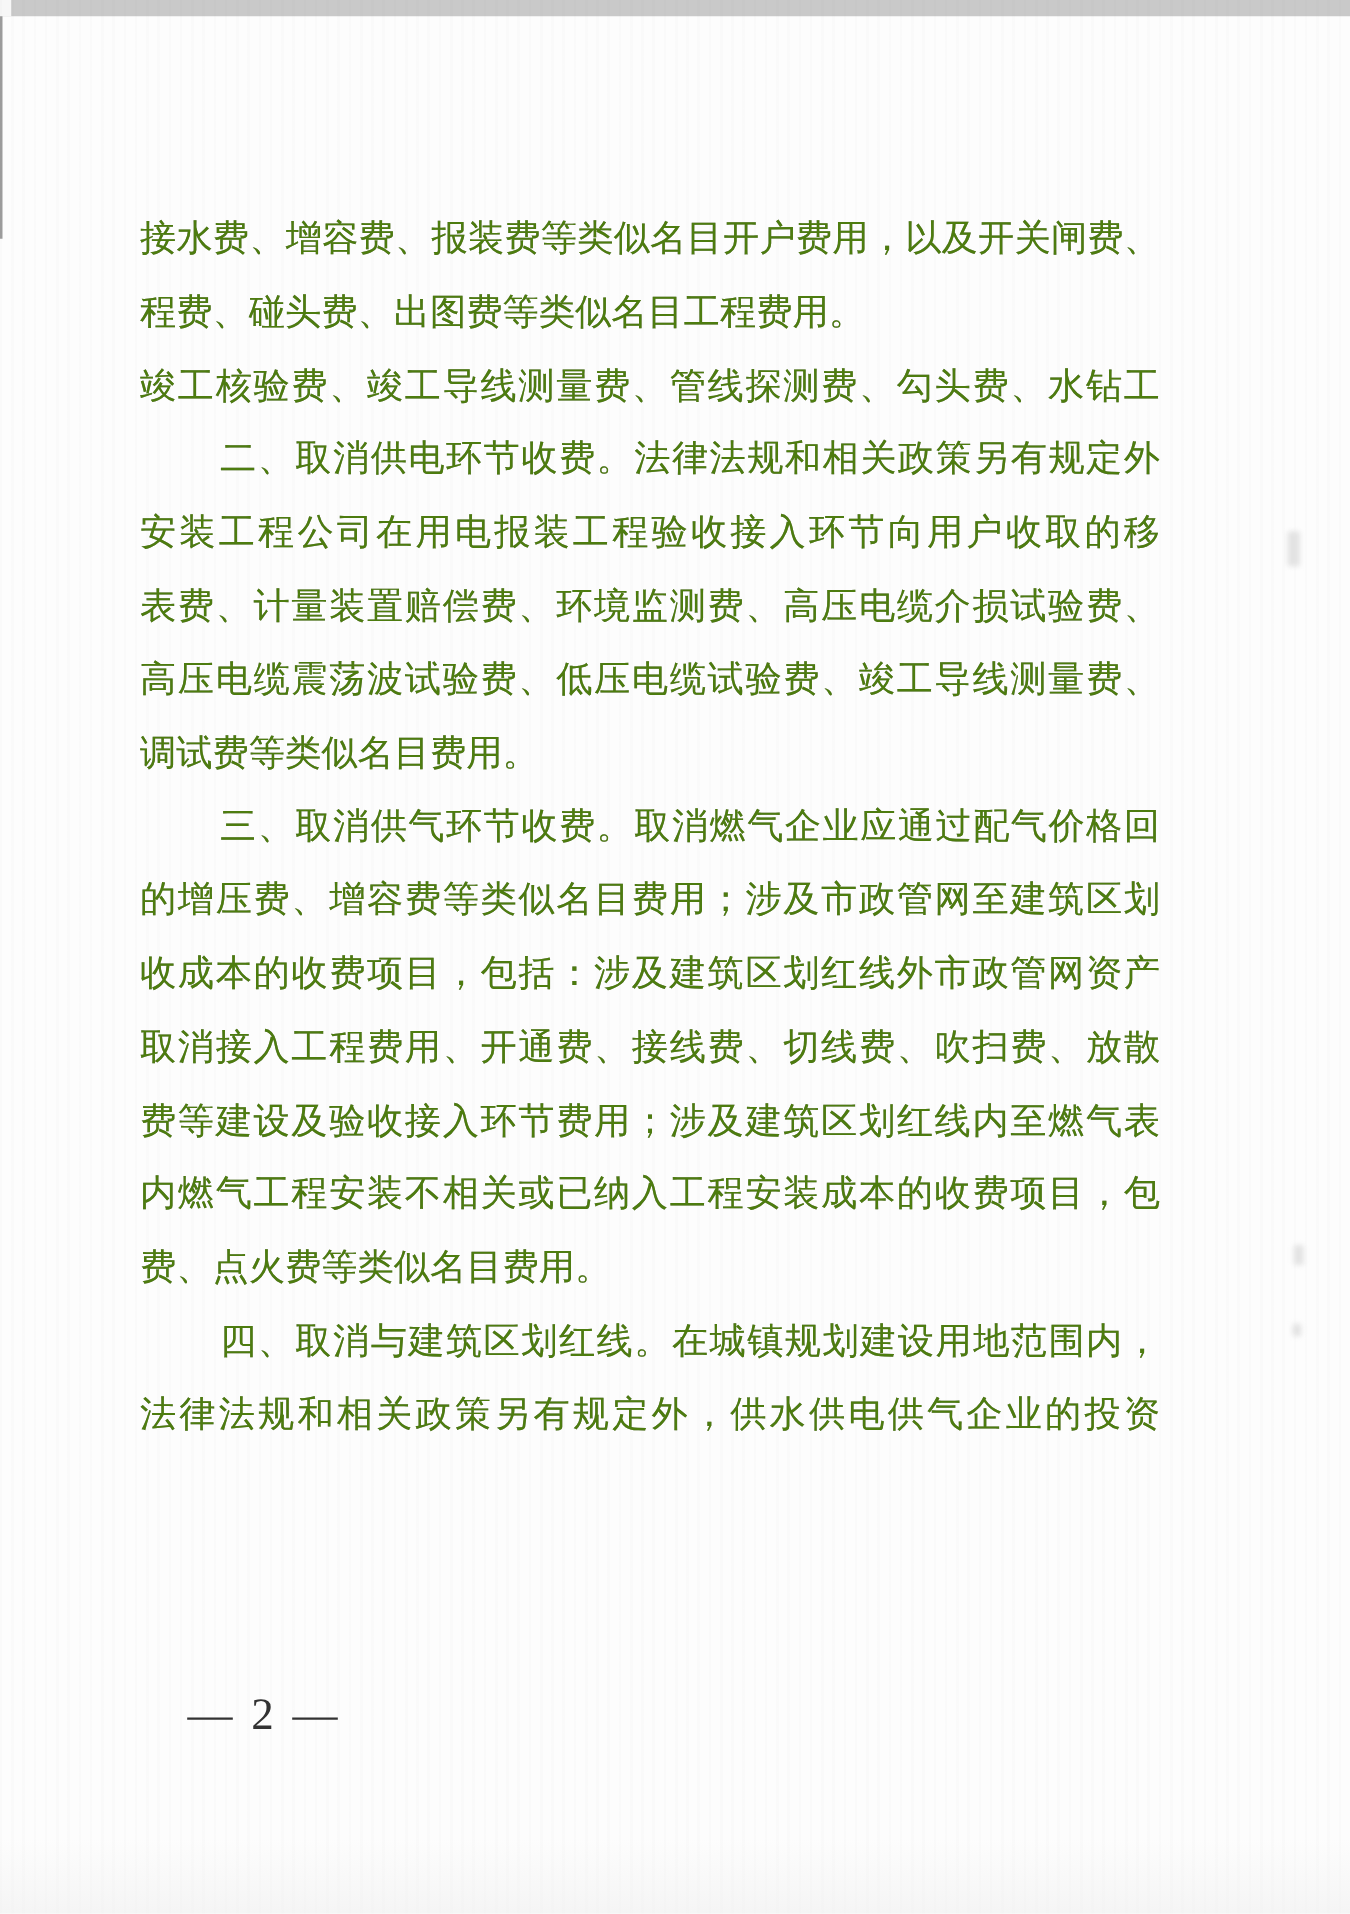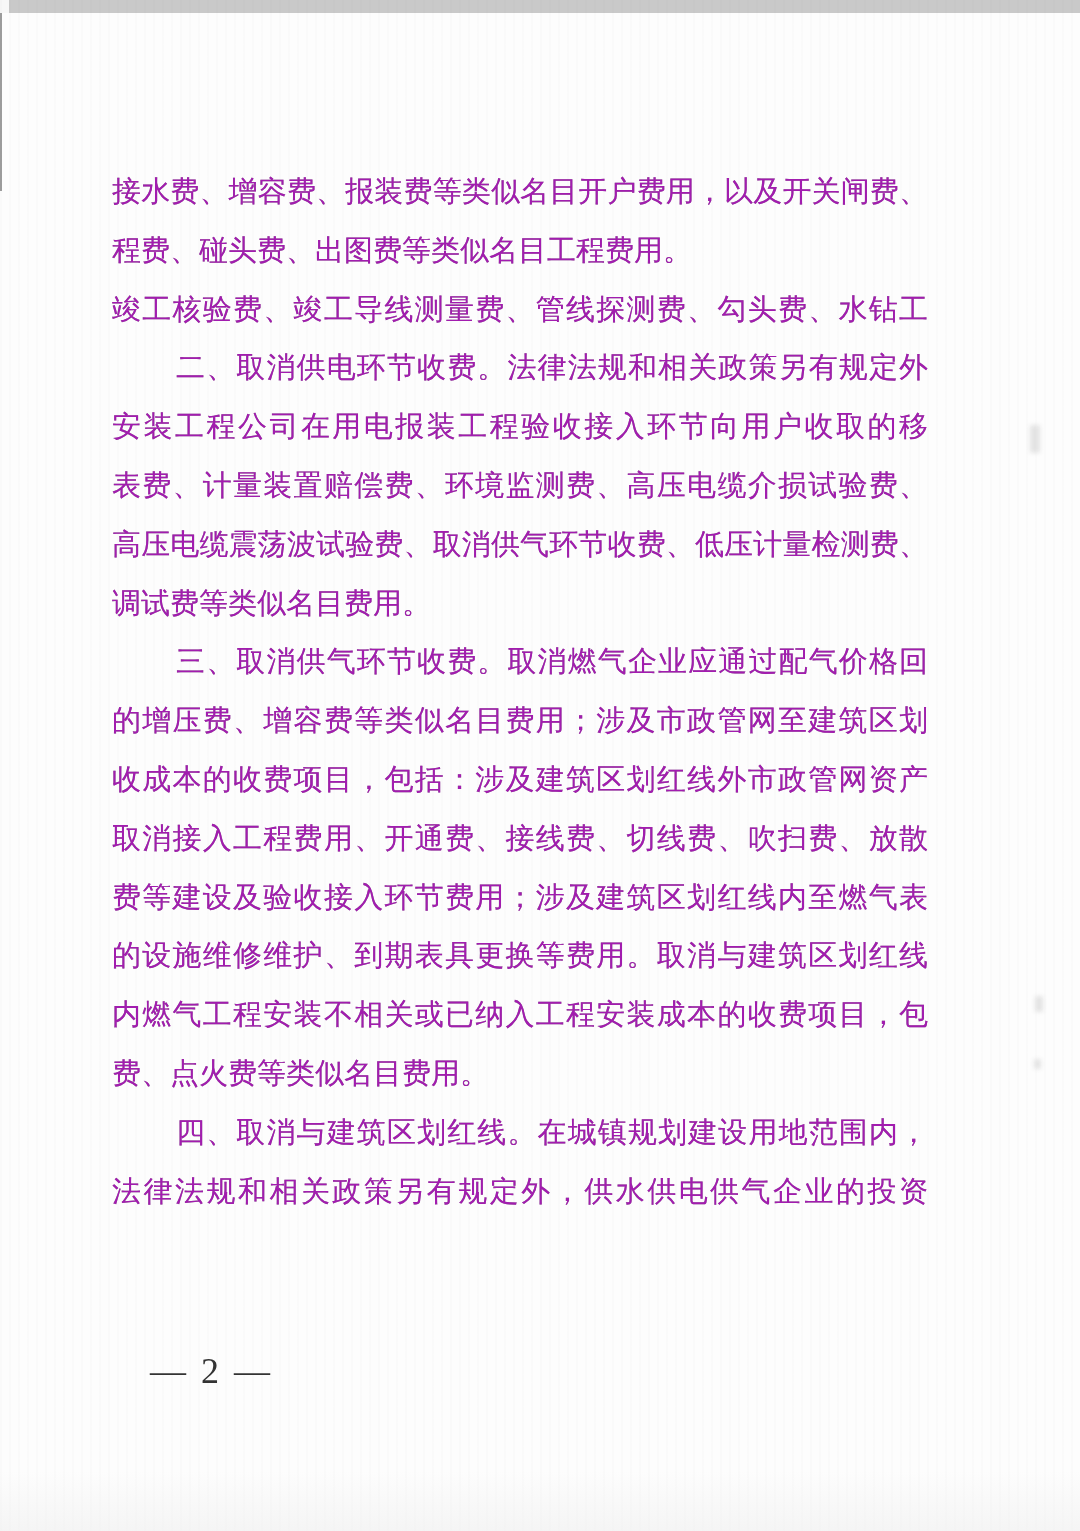--- a/index.html
+++ b/index.html
@@ -47,21 +47,21 @@
     position: absolute;
     left: 0; bottom: 0;
     width: 1080px; height: 60px;
     background: linear-gradient(180deg, rgba(245,245,245,0) 0%, rgba(238,238,238,0.55) 100%);
   }
   .doc-body {
     position: absolute;
     left: 112px;
     top: 162px;
     width: 816px;
-    color: #a21caf;
+    color: #4d7c0f;
     font-size: 29px;
     line-height: 58.8px;
     text-shadow: 0 0 0.4px rgba(60,60,60,0.55);
   }
   .paragraph { margin: 0; }
   .line {
     text-align: justify;
     text-align-last: justify;
     height: 58.8px;
     overflow: hidden;
@@ -105,30 +105,29 @@
 <div class="doc-body">
     <div class="paragraph">
       <div class="line">接水费、增容费、报装费等类似名目开户费用，以及开关闸费、</div>
       <div class="line para-end">程费、碰头费、出图费等类似名目工程费用。</div>
       <div class="line">竣工核验费、竣工导线测量费、管线探测费、勾头费、水钻工</div>
     </div>
     <div class="paragraph">
       <div class="line indent">二、取消供电环节收费。法律法规和相关政策另有规定外</div>
       <div class="line">安装工程公司在用电报装工程验收接入环节向用户收取的移</div>
       <div class="line">表费、计量装置赔偿费、环境监测费、高压电缆介损试验费、</div>
-      <div class="line">高压电缆震荡波试验费、取消供气环节收费、低压计量检测费、</div>
+      <div class="line">高压电缆震荡波试验费、低压电缆试验费、竣工导线测量费、</div>
       <div class="line para-end">调试费等类似名目费用。</div>
     </div>
     <div class="paragraph">
       <div class="line indent">三、取消供气环节收费。取消燃气企业应通过配气价格回</div>
       <div class="line">的增压费、增容费等类似名目费用；涉及市政管网至建筑区划</div>
       <div class="line">收成本的收费项目，包括：涉及建筑区划红线外市政管网资产</div>
       <div class="line">取消接入工程费用、开通费、接线费、切线费、吹扫费、放散</div>
       <div class="line">费等建设及验收接入环节费用；涉及建筑区划红线内至燃气表</div>
-      <div class="line">的设施维修维护、到期表具更换等费用。取消与建筑区划红线</div>
       <div class="line">内燃气工程安装不相关或已纳入工程安装成本的收费项目，包</div>
       <div class="line para-end">费、点火费等类似名目费用。</div>
     </div>
     <div class="paragraph">
       <div class="line indent">四、取消与建筑区划红线。在城镇规划建设用地范围内，除</div>
       <div class="line">法律法规和相关政策另有规定外，供水供电供气企业的投资</div>
     </div>
   </div>
 
 <div class="page-number">— 2 —</div>

